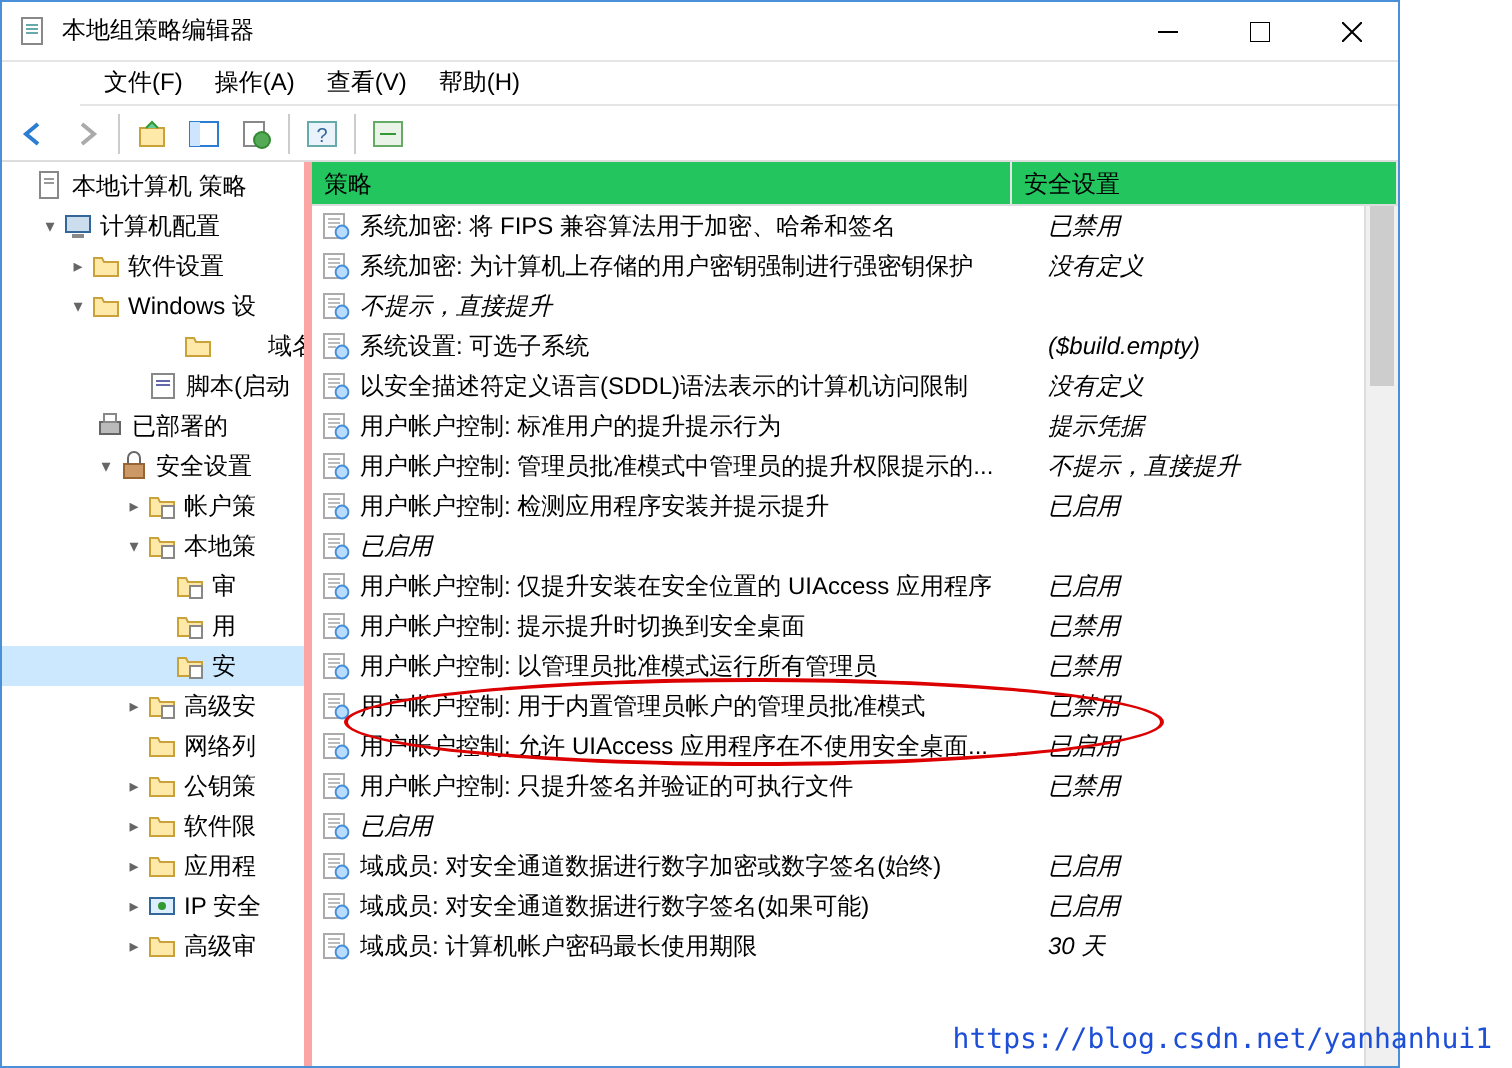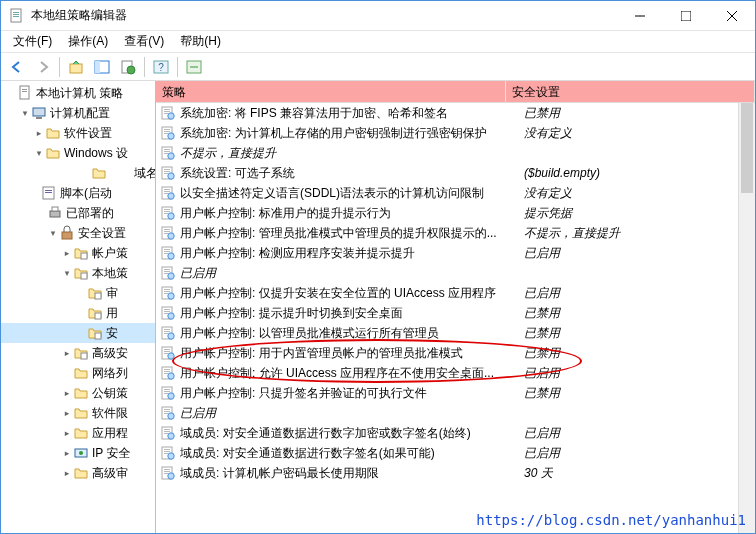--- a/index.html
+++ b/index.html
@@ -1,36 +1,36 @@
 <!DOCTYPE html>
 <html><head>
 <meta charset="utf-8">
 <style>
 * { margin: 0; padding: 0; box-sizing: border-box; }
 body { font-family: "Microsoft YaHei", "Segoe UI", sans-serif; font-size: 12px; background: #fff; width: 756px; height: 534px; overflow: hidden; position: relative; }
-.window { border: 1px solid #4a90d9; width: 756px; height: 534px; display: flex; flex-direction: column; }
+.window { border: 1px solid #4a90d9; width: 700px; height: 534px; display: flex; flex-direction: column; }
 .titlebar { height: 30px; background: #fff; display: flex; align-items: center; border-bottom: 1px solid #e5e5e5; }
 .titlebar .icon { width: 16px; height: 16px; margin: 0 6px 0 8px; }
 .titlebar .title { flex: 1; font-size: 12px; color: #000; }
 .titlebar .winbtns { display: flex; }
 .titlebar .winbtn { width: 46px; height: 30px; display: flex; align-items: center; justify-content: center; color: #000; font-size: 14px; }
-.menubar { height: 22px; display: flex; align-items: center; padding: 0 4px; border-bottom: 1px solid #e5e5e5; }
+.menubar { height: 22px; display: flex; align-items: center; padding: 0 4px; border-bottom: 1px solid #e5e5e5; margin-left: 39px; }
 .menubar .menuitem { padding: 2px 8px; font-size: 12px; }
 .toolbar { height: 28px; display: flex; align-items: center; padding: 0 4px; border-bottom: 1px solid #ddd; gap: 2px; }
 .toolbar .tbtn { width: 24px; height: 24px; display: flex; align-items: center; justify-content: center; }
 .toolbar .sep { width: 1px; height: 20px; background: #ccc; margin: 0 2px; }
 .content { flex: 1; display: flex; overflow: hidden; }
-.tree { width: 155px; border-right: 1px solid #fca5a5; overflow: hidden; padding: 2px 0; }
+.tree { width: 155px; border-right: 4px solid #fca5a5; overflow: hidden; padding: 2px 0; }
 .tree-node { display: flex; align-items: center; height: 20px; white-space: nowrap; }
 .tree-node .expander { width: 12px; display: flex; justify-content: center; font-size: 9px; color: #666; }
 .tree-node .nicon { width: 16px; height: 16px; margin-right: 3px; display: flex; align-items: center; justify-content: center; }
 .tree-node .nlabel { font-size: 12px; }
 .tree-node.selected { background: #cce8ff; }
 .listview { flex: 1; display: flex; flex-direction: column; overflow: hidden; position: relative; }
-.listhdr { height: 22px; display: flex; border-bottom: 1px solid #ddd; background: #fca5a5; }
+.listhdr { height: 22px; display: flex; border-bottom: 1px solid #ddd; background: #22c55e; }
 .listhdr .col { padding: 3px 6px; font-size: 12px; border-right: 1px solid #e5e5e5; }
 .listbody { flex: 1; overflow: hidden; }
 .row { display: flex; align-items: center; height: 20px; padding-left: 4px; }
 .row .ricon { width: 16px; height: 16px; margin-right: 4px; display: flex; align-items: center; justify-content: center; flex-shrink: 0; }
 .row .c1 { width: 344px; font-size: 12px; white-space: nowrap; overflow: hidden; text-overflow: ellipsis; }
 .row .c2 { font-size: 12px; white-space: nowrap; font-style: italic; }
 .scrollbar { position: absolute; right: 0; top: 22px; bottom: 0; width: 17px; background: #f0f0f0; border-left: 1px solid #ddd; }
 .scrollbar .thumb { position: absolute; left: 2px; right: 2px; top: 0; height: 90px; background: #cdcdcd; }
 .watermark { position: absolute; right: 10px; bottom: 6px; font-size: 14px; color: #1d4ed8; font-family: monospace; pointer-events: none; }
 .circle-annotation { position: absolute; left: 172px; top: 339px; width: 410px; height: 44px; border: 2px solid #d00; border-radius: 50%/50%; pointer-events: none; }
@@ -165,21 +165,21 @@
         </div>
         <div class="tree-node" style="padding-left: 66px; gap: 24px;">
           <span class="expander"></span>
           <span class="nicon">
             <svg width="16" height="16">
               <path d="M2 4 L6 4 L7 6 L14 6 L14 13 L2 13 Z" fill="#ffe9a8" stroke="#c9a23a"></path>
             </svg>
           </span>
           <span class="nlabel">域名解析</span>
         </div>
-        <div class="tree-node" style="padding-left: 28px;">
+        <div class="tree-node" style="padding-left: 61px;">
           <span class="expander"></span>
           <span class="nicon">
             <svg width="16" height="16">
               <rect x="2" y="2" width="11" height="12" fill="#fff" stroke="#888"></rect>
               <rect x="4" y="5" width="7" height="1" fill="#66a"></rect>
               <rect x="4" y="7" width="7" height="1" fill="#66a"></rect>
             </svg>
           </span>
           <span class="nlabel">脚本(启动</span>
         </div>

